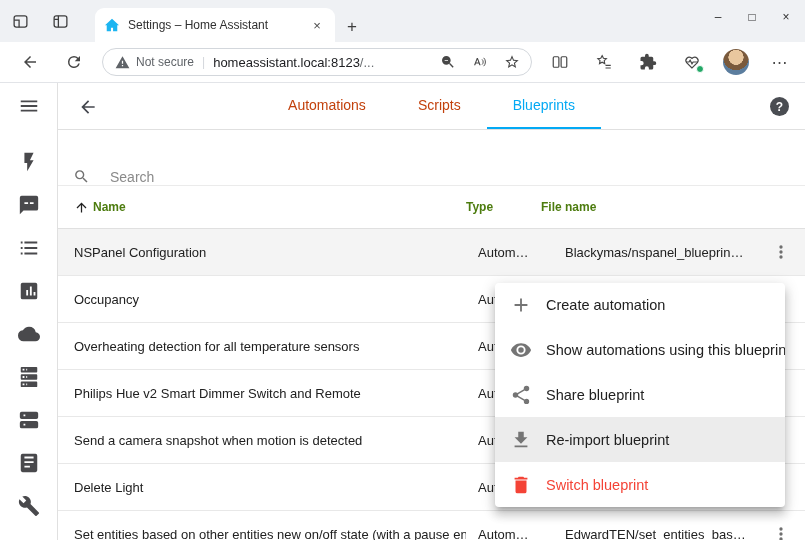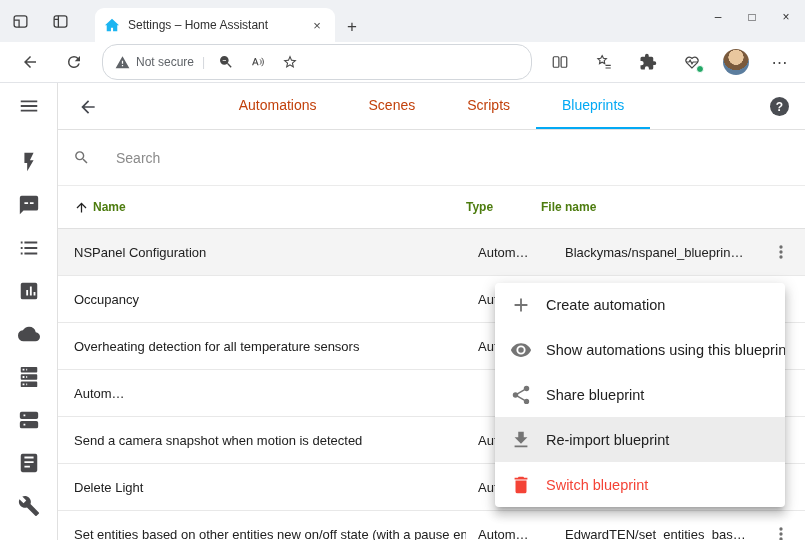--- a/index.html
+++ b/index.html
@@ -21,21 +21,21 @@
     color:#3d3d3d; display:flex; align-items:center; justify-content:center; border-radius:4px; cursor:pointer; }
   .win-controls { position:absolute; right:2px; top:0; height:34px; display:flex; }
   .win-btn { width:34px; height:34px; display:flex; align-items:center; justify-content:center;
     font-size:12px; color:#303030; cursor:pointer; }
 
   .toolbar { position:absolute; top:42px; left:0; right:0; height:41px; background:#fff;
     border-bottom:1px solid #e2e4e8; display:flex; align-items:center; padding-left:12px; }
   .nav-btn { width:36px; height:36px; display:flex; align-items:center; justify-content:center;
     color:#474747; border-radius:6px; cursor:pointer; flex:0 0 auto; }
   .nav-btn svg { width:18px; height:18px; fill:#474747; }
-  .omnibox { margin-left:10px; width:430px; height:36px; border:1px solid #d3d7dc; border-radius:15px;
+  .omnibox { margin-left:10px; width:430px; height:28px; border:1px solid #d3d7dc; border-radius:15px;
     display:flex; align-items:center; padding:0 6px 0 12px; gap:6px; flex:0 0 auto; cursor:text; }
   .omnibox .sec-label { font-size:12px; color:#5f6368; white-space:nowrap; }
   .omnibox .sep { color:#d3d7dc; font-size:12px; margin:0 2px; }
   .url { flex:1; font-size:13px; white-space:nowrap; overflow:hidden; }
   .url .host { color:#202124; }
   .url .path { color:#6b6f73; }
   .ob-icon { width:26px; height:26px; display:flex; align-items:center; justify-content:center;
     color:#474747; border-radius:50%; cursor:pointer; flex:0 0 auto; }
   .ob-icon svg { width:16px; height:16px; fill:#474747; }
   .tb-right { display:flex; align-items:center; gap:8px; margin-left:10px; }
@@ -63,22 +63,22 @@
   .hdr-back { position:absolute; left:12px; top:6px; width:36px; height:36px; display:flex;
     align-items:center; justify-content:center; border-radius:50%; cursor:pointer; }
   .hdr-back svg { width:20px; height:20px; fill:#44474e; }
   .ha-tab { display:flex; align-items:center; padding:0 26px; font-size:14px; font-weight:500;
     color:#c2410c; cursor:pointer; border-bottom:2px solid transparent; white-space:nowrap; }
   .ha-tab.active { color:var(--accent); border-bottom-color:var(--accent); }
   .hdr-help { position:absolute; right:16px; top:14px; width:19px; height:19px; border-radius:50%;
     background:#4a4d52; color:#fff; font-size:12px; font-weight:bold; display:flex;
     align-items:center; justify-content:center; cursor:pointer; }
 
-  .search-row { height:56px; border-bottom:1px solid #ebebeb; display:flex; align-items:center;
-    padding-left:15px; gap:26px; }
+  .search-row { height:56px; border-bottom:1px solid #ebebeb; display:flex; align-items:flex-end;
+    padding-left:15px; gap:20px; }
   .search-row svg { width:17px; height:17px; fill:#707070; flex:0 0 auto; }
   .search-input { border:none; outline:none; font-size:14px; font-family:inherit; color:#212121;
     width:300px; background:transparent; }
   .search-input::placeholder { color:#8a8a8a; }
 
   .grid-row { display:grid; grid-template-columns:392px 75px 195px 1fr; padding-left:16px;
     align-items:center; }
   .thead { height:43px; border-bottom:1px solid #e0e0e0; font-size:12px; font-weight:700; color:#4d7c0f; }
   .th-name { display:flex; align-items:center; gap:4px; cursor:pointer; }
   .th-name svg { width:15px; height:15px; fill:#212121; }
@@ -148,20 +148,21 @@
           <path d="M17.65 6.35A7.96 7.96 0 0 0 12 4a8 8 0 1 0 7.73 10h-2.08A6 6 0 1 1 12 6c1.66 0 3.14.69 4.22 1.78L13 11h7V4z"></path>
         </svg>
     </div>
 
     <div class="omnibox">
       <svg viewBox="0 0 24 24" width="15" height="15">
           <path fill="#5f6368" fill-rule="evenodd" d="M12 2 1 21h22L12 2zm1 14h-2v2h2v-2zm0-7h-2v5h2V9z"></path>
         </svg>
       <span class="sec-label">Not secure</span>
       <span class="sep">|</span>
+      <span class="url"><span class="host">homeassistant.local:8123</span><span class="path">/...</span></span>
       <span class="ob-icon">
         <svg viewBox="0 0 24 24">
             <path d="M9.5 3A6.5 6.5 0 0 1 16 9.5c0 1.61-.59 3.09-1.56 4.23l.27.27h.79l5 5-1.5 1.5-5-5v-.79l-.27-.27A6.47 6.47 0 0 1 9.5 16 6.5 6.5 0 0 1 3 9.5 6.5 6.5 0 0 1 9.5 3M7 9v1h5V9H7z"></path>
           </svg>
       </span>
       <span class="ob-icon">
         <svg viewBox="0 0 24 24">
             <path d="M3 17 7.2 6h1.6L13 17h-1.9l-1-2.7H5.9l-1 2.7zM6.4 12.7h3.2L8 8.4z"></path>
             <path d="M15.5 8.5a4.8 4.8 0 0 1 0 7" fill="none" stroke="#474747" stroke-width="1.4" stroke-linecap="round"></path>
             <path d="M18 6.2a8.2 8.2 0 0 1 0 11.6" fill="none" stroke="#474747" stroke-width="1.4" stroke-linecap="round"></path>
@@ -263,21 +264,20 @@
     </div>
 
     <div class="content">
       <div class="app-header">
         <div class="hdr-back">
           <svg viewBox="0 0 24 24">
               <path d="M20 11H7.8l5.6-5.6L12 4l-8 8 8 8 1.4-1.4L7.8 13H20z"></path>
             </svg>
         </div>
         <div class="ha-tab">Automations</div>
-        <div class="ha-tab">Scenes</div>
         <div class="ha-tab">Scripts</div>
         <div class="ha-tab active">Blueprints</div>
         <div class="hdr-help">?</div>
       </div>
 
       <div class="search-row">
         <svg viewBox="0 0 24 24">
             <path d="M9.5 3A6.5 6.5 0 0 1 16 9.5c0 1.61-.59 3.09-1.56 4.23l.27.27h.79l5 5-1.5 1.5-5-5v-.79l-.27-.27A6.47 6.47 0 0 1 9.5 16 6.5 6.5 0 0 1 3 9.5 6.5 6.5 0 0 1 9.5 3m0 2C7 5 5 7 5 9.5S7 14 9.5 14 14 12 14 9.5 12 5 9.5 5z"></path>
           </svg>
         <input class="search-input" placeholder="Search" style="">
@@ -325,20 +325,21 @@
         <div class="cell"></div>
         <div class="cell actions">
             <button class="kebab">
               <svg viewBox="0 0 24 24">
                 <path d="M12 16a2 2 0 1 1 0 4 2 2 0 0 1 0-4zm0-6a2 2 0 1 1 0 4 2 2 0 0 1 0-4zm0-6a2 2 0 1 1 0 4 2 2 0 0 1 0-4z"></path>
               </svg>
             </button>
           </div>
       </div>
       <div class="grid-row trow">
+        <div class="cell">Philips Hue v2 Smart Dimmer Switch and Remote</div>
         <div class="cell">Autom…</div>
         <div class="cell"></div>
         <div class="cell actions">
             <button class="kebab">
               <svg viewBox="0 0 24 24">
                 <path d="M12 16a2 2 0 1 1 0 4 2 2 0 0 1 0-4zm0-6a2 2 0 1 1 0 4 2 2 0 0 1 0-4zm0-6a2 2 0 1 1 0 4 2 2 0 0 1 0-4z"></path>
               </svg>
             </button>
           </div>
       </div>

